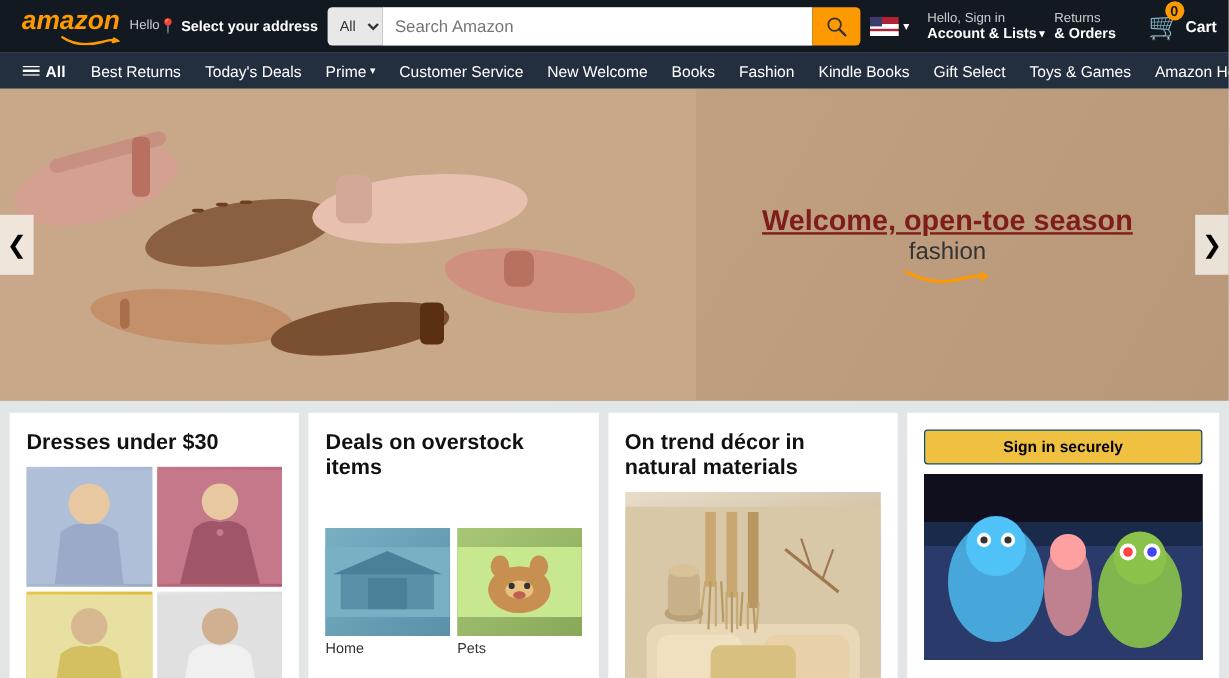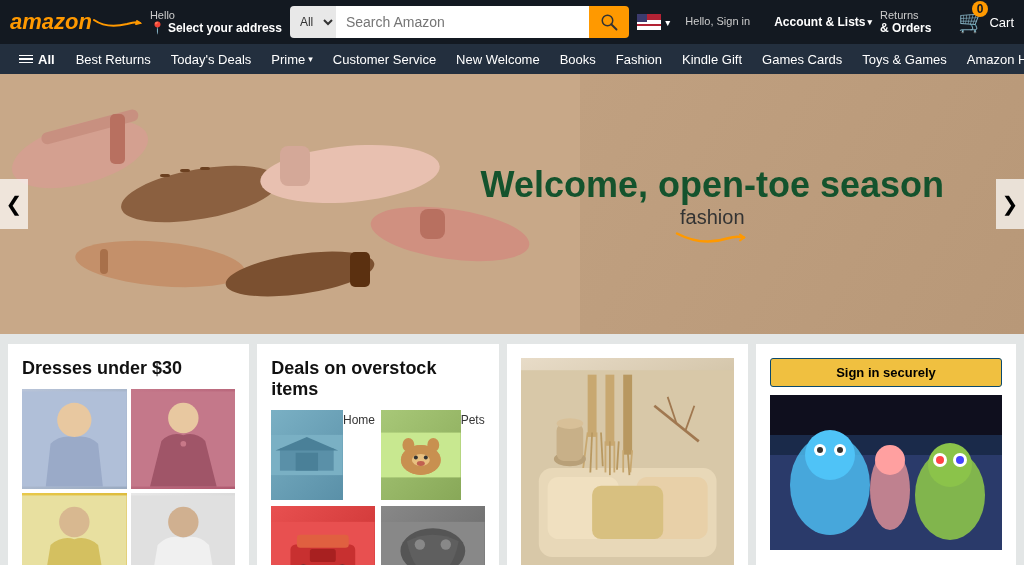--- a/index.html
+++ b/index.html
@@ -1,76 +1,76 @@
 <!DOCTYPE html>
 <html><head>
   <meta charset="utf-8">
   <style>
     * { margin: 0; padding: 0; box-sizing: border-box; }
     body { font-family: Arial, sans-serif; font-size: 13px; background: #e3e6e6; width: 1024px; overflow-x: hidden; }
 
     
     .header { background: #131921; color: white; display: flex; align-items: center; padding: 6px 10px; gap: 8px; height: 44px; }
-    .logo-area { display: flex; flex-direction: row; align-items: center; min-width: 90px; }
+    .logo-area { display: flex; flex-direction: column; align-items: flex-end; min-width: 90px; }
     .logo-text { color: #ff9900; font-size: 22px; font-style: italic; font-weight: bold; line-height: 1; }
-    .address-area { display: flex; flex-direction: column; color: white; font-size: 11px; min-width: 130px; cursor: pointer; }
+    .address-area { display: flex; color: white; font-size: 11px; min-width: 130px; cursor: pointer; }
     .address-hello { color: #ccc; font-size: 11px; }
     .address-main { font-weight: bold; font-size: 12px; display: flex; align-items: center; gap: 3px; }
 
     .search-bar { display: flex; flex: 1; height: 32px; }
     .search-category { background: #e8e8e8; border: none; padding: 0 6px; font-size: 12px; color: #333; border-radius: 4px 0 0 4px; cursor: pointer; height: 100%; }
     .search-input { flex: 1; border: none; padding: 0 10px; font-size: 14px; height: 100%; outline: none; }
     .search-btn { background: #ff9900; border: none; width: 40px; height: 100%; border-radius: 0 4px 4px 0; cursor: pointer; display: flex; align-items: center; justify-content: center; }
     .search-icon-svg { width: 18px; height: 18px; fill: #333; }
 
     .flag-area { display: flex; align-items: center; gap: 4px; cursor: pointer; min-width: 40px; }
 
-    .account-area { display: flex; cursor: pointer; min-width: 90px; }
+    .account-area { display: flex; flex-direction: column; cursor: pointer; min-width: 90px; }
     .account-hello { color: #ccc; font-size: 11px; }
-    .account-main { font-weight: bold; font-size: 12px; display: flex; align-items: center; gap: 2px; margin-left: 24px; }
+    .account-main { font-weight: bold; font-size: 12px; display: flex; align-items: center; gap: 2px; }
     .account-arrow { font-size: 9px; }
 
     .returns-area { display: flex; flex-direction: column; cursor: pointer; min-width: 70px; }
     .returns-top { color: #ccc; font-size: 11px; }
     .returns-main { font-weight: bold; font-size: 12px; }
 
     .cart-area { display: flex; align-items: center; gap: 4px; cursor: pointer; position: relative; }
     .cart-count { background: #ff9900; color: #131921; font-weight: bold; font-size: 12px; position: absolute; top: -8px; left: 14px; border-radius: 50%; width: 16px; height: 16px; display: flex; align-items: center; justify-content: center; }
     .cart-icon { font-size: 22px; color: white; }
-    .cart-label { color: white; font-weight: normal; font-size: 13px; }
+    .cart-label { color: white; font-weight: bold; font-size: 13px; }
 
     
     .navbar { background: #232f3e; color: white; display: flex; align-items: center; height: 30px; padding: 0 10px; gap: 4px; font-size: 13px; }
     .nav-all { display: flex; align-items: center; gap: 5px; padding: 4px 8px; cursor: pointer; font-weight: bold; border: 1px solid transparent; }
     .hamburger { display: flex; flex-direction: column; gap: 2px; }
     .hamburger span { display: block; width: 14px; height: 1.5px; background: white; }
     .nav-item { padding: 4px 8px; cursor: pointer; white-space: nowrap; font-size: 13px; }
     .nav-item.prime { display: flex; align-items: center; gap: 3px; }
     .prime-arrow { font-size: 9px; }
     .nav-spacer { flex: 1; }
 
     
     .hero { position: relative; width: 100%; height: 260px; overflow: hidden; background: #c8bfb0; }
     .hero-text { position: absolute; right: 80px; top: 50%; transform: translateY(-50%); text-align: center; color: #333; }
-    .hero-title { font-size: 36px; font-weight: bold; color: #14532d; }
+    .hero-title { font-size: 24px; font-weight: bold; color: #7f1d1d; text-decoration: underline; }
     .hero-subtitle { font-size: 20px; color: #333; display: flex; flex-direction: column; align-items: center; }
     .hero-prev, .hero-next { position: absolute; top: 50%; transform: translateY(-50%); background: rgba(255,255,255,0.7); border: none; cursor: pointer; font-size: 20px; width: 28px; height: 50px; display: flex; align-items: center; justify-content: center; z-index: 10; }
     .hero-prev { left: 0; }
     .hero-next { right: 0; }
 
     
     .product-grid { display: grid; grid-template-columns: 1fr 1fr 1fr 260px; gap: 8px; padding: 8px; margin-top: 2px; background: #e3e6e6; }
     .product-card { background: white; padding: 14px; }
     .card-title { font-size: 18px; font-weight: bold; margin-bottom: 10px; color: #111; }
     .card-images { display: grid; grid-template-columns: 1fr 1fr; gap: 4px; margin-bottom: 8px; }
     .card-image { height: 100px; background: #ddd; overflow: hidden; position: relative; }
 
     
     .overstock-grid { display: grid; grid-template-columns: 1fr 1fr; gap: 6px; }
-    .overstock-item { display: flex; flex-direction: row; }
+    .overstock-item { display: flex; flex-direction: column; margin-top: 30px; }
     .overstock-image { height: 90px; background: #ccc; overflow: hidden; }
     .overstock-label { font-size: 12px; color: #333; margin-top: 3px; }
 
     
     .decor-image { width: 100%; height: 220px; background: #d4c4a8; position: relative; overflow: hidden; }
 
     
     .signin-title { font-size: 18px; font-weight: bold; margin-bottom: 12px; }
     .signin-btn { background: #f0c040; border: 1px solid #0c4a6e; padding: 6px 12px; font-size: 13px; cursor: pointer; border-radius: 3px; width: 100%; text-align: center; font-weight: bold; }
     .imdb-banner { margin-top: 8px; background: #1a1a1a; height: 155px; overflow: hidden; position: relative; }
@@ -165,22 +165,22 @@
   <span class="nav-item">Best Returns</span>
   <span class="nav-item">Today's Deals</span>
   <span class="nav-item prime">
     <span>Prime</span>
     <span class="prime-arrow">▾</span>
   </span>
   <span class="nav-item">Customer Service</span>
   <span class="nav-item">New Welcome</span>
   <span class="nav-item">Books</span>
   <span class="nav-item">Fashion</span>
-  <span class="nav-item">Kindle Gift</span>
-  <span class="nav-item">Games Cards</span>
+  <span class="nav-item">Kindle Books</span>
+  <span class="nav-item">Gift Select</span>
   <span class="nav-item">Toys &amp; Games</span>
   <span class="nav-item">Amazon Home</span>
   <div class="nav-spacer"></div>
 
 </div>
 
 <div class="hero">
   <button class="hero-prev">❮</button>
 
   <div class="shoes-visual">
@@ -319,20 +319,21 @@
             <circle cx="100" cy="35" r="8" fill="#888"></circle>
           </svg>
         </div>
 
       </div>
     </div>
 
   </div>
 
   <div class="product-card">
+    <div class="card-title">On trend décor in natural materials</div>
     <div class="decor-image placeholder-decor">
       <svg width="100%" height="220" viewBox="0 0 240 220">
         <rect width="240" height="220" fill="#d8c8a8"></rect>
 
         <rect x="20" y="110" width="200" height="100" rx="15" fill="#e8d8b8"></rect>
         <rect x="30" y="120" width="80" height="70" rx="12" fill="#f0e0c0"></rect>
         <rect x="130" y="120" width="80" height="70" rx="12" fill="#e8d0a8"></rect>
         <rect x="80" y="130" width="80" height="60" rx="10" fill="#d8c080"></rect>
 
         <rect x="95" y="5" width="10" height="80" fill="#c8a870"></rect>

